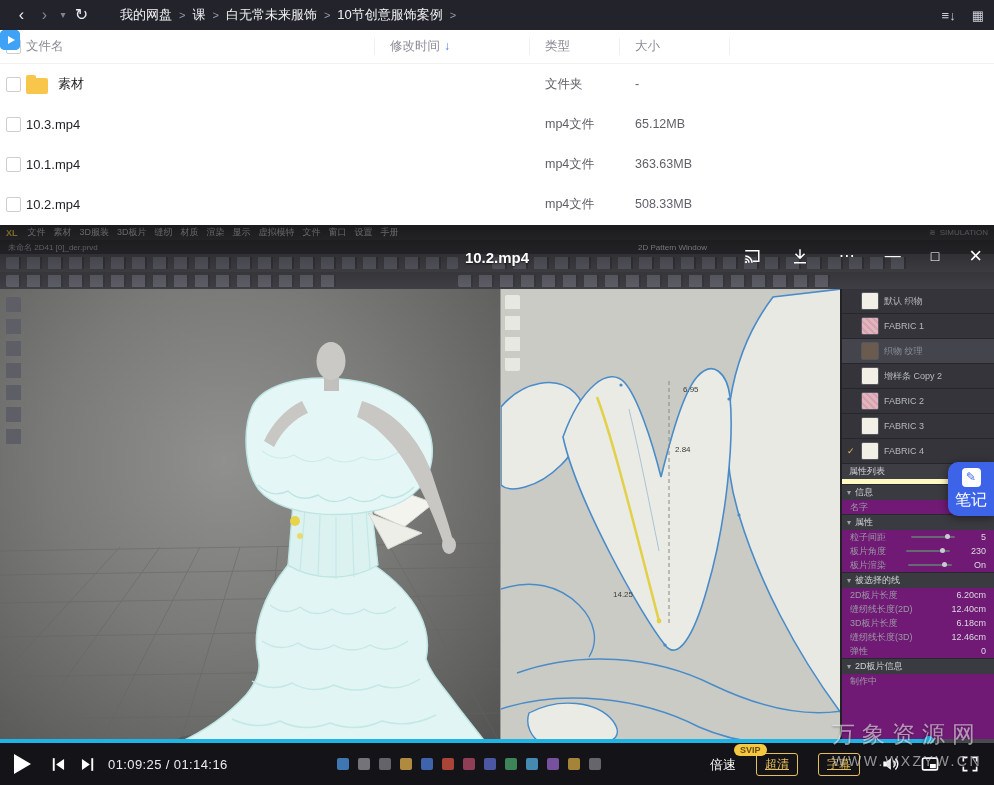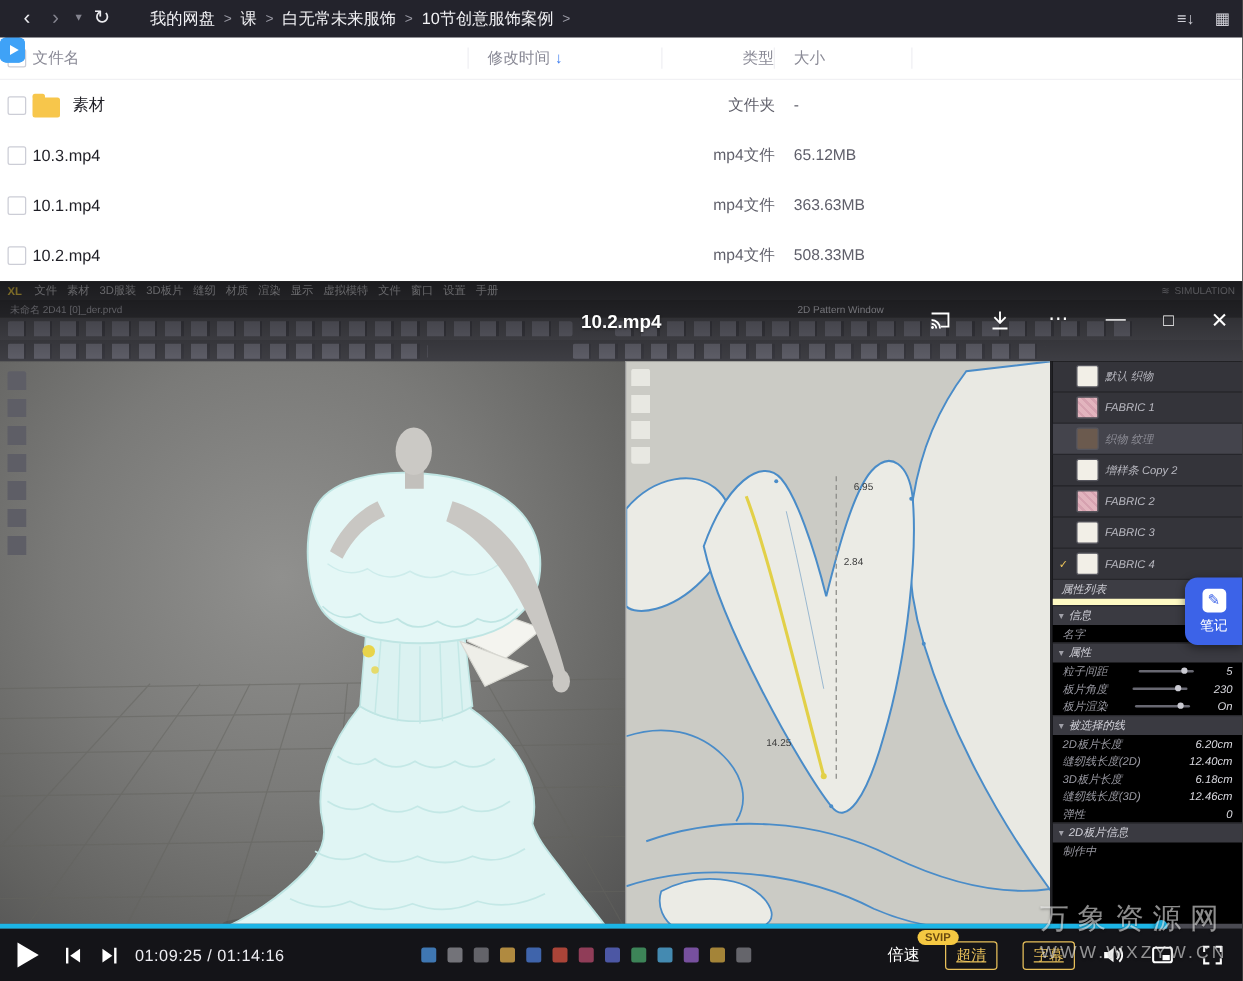--- a/index.html
+++ b/index.html
@@ -16,21 +16,21 @@
   .crumb-sep{color:#9a9aa5;font-size:11px;}
   .tb-right{margin-left:auto;display:flex;gap:16px;font-size:13px;color:#cfcfd6;}
   .tb-right span{cursor:pointer;}
 
   
   .filearea{position:absolute;top:30px;left:0;right:0;height:250px;background:#fff;}
   .fl-head{display:flex;align-items:center;height:33px;font-size:12.5px;color:#8a8a96;border-bottom:1px solid #f1f1f4;}
   .c0{width:26px;display:flex;justify-content:center;}
   .c1{width:349px;box-sizing:border-box;}
   .c2{width:155px;box-sizing:border-box;padding-left:15px;}
-  .c3{width:90px;box-sizing:border-box;padding-left:15px;text-align:right;}
+  .c3{width:90px;box-sizing:border-box;padding-left:15px;}
   .c4{width:110px;box-sizing:border-box;padding-left:15px;}
   .fl-head .c1,.fl-head .c2,.fl-head .c3,.fl-head .c4{border-right:1px solid #f0f0f3;height:17px;line-height:17px;}
   .cbx{width:13px;height:13px;border:1px solid #cccdd6;border-radius:2px;background:#fff;cursor:pointer;}
   .sort-arrow{color:var(--accent);font-weight:bold;margin-left:4px;font-size:12px;}
   .fl-row{display:flex;align-items:center;height:40px;font-size:13px;color:#26262e;cursor:pointer;}
   .fl-row .c1{display:flex;align-items:center;gap:10px;}
   .fmeta{color:#5f5f6a;font-size:12.5px;}
   .fname{font-size:13px;color:#1f1f26;}
   .fic{position:relative;flex:none;}
   .fic.folder{width:22px;height:16px;background:var(--folder);border-radius:2px;margin-top:3px;}
@@ -53,21 +53,21 @@
   .md-tool.t2{height:17px;background:#3f3f45;border-bottom:1px solid #2c2c30;}
   .icstrip{height:12px;border-radius:2px;background:repeating-linear-gradient(90deg,#60606a 0 13px,#393940 13px 15px,rgba(0,0,0,0) 15px 21px);}
   .md-main{position:absolute;top:64px;left:0;right:0;bottom:0;display:flex;}
 
   .v3d{position:relative;width:500px;flex:none;background:radial-gradient(ellipse at 45% 38%,#90908e 0%,#7a7a78 45%,#626260 80%,#525252 100%);overflow:hidden;}
   .v2d{position:relative;width:340px;flex:none;background:#cbcbc5;border-left:1px solid #99999a;box-sizing:border-box;overflow:hidden;}
   .vstrip{position:absolute;width:15px;border-radius:2px;}
   .v3d .vstrip{left:6px;top:8px;height:152px;background:repeating-linear-gradient(180deg,#5e5e66 0 15px,rgba(0,0,0,0) 15px 22px);}
   .v2d .vstrip{left:4px;top:6px;height:76px;background:repeating-linear-gradient(180deg,#e8e8e2 0 14px,rgba(0,0,0,0) 14px 21px);}
 
-  .panel{flex:1;background:#000000;font-size:9px;color:#b8b8c0;overflow:hidden;border-left:2px solid #222226;font-style:italic;}
+  .panel{flex:1;background:#701a75;font-size:9px;color:#b8b8c0;overflow:hidden;border-left:2px solid #222226;}
   .fab{display:flex;align-items:center;height:24px;padding:0 5px;gap:5px;background:#34343a;border-bottom:1px solid #26262b;cursor:pointer;}
   .fab.sel{background:#44444c;color:#8d8d96;}
   .fab .chk{width:9px;flex:none;color:var(--gold);font-size:9px;}
   .sw{width:16px;height:16px;border-radius:2px;border:1px solid #56565e;flex:none;}
   .sw.plain{background:#f2efe7;}
   .sw.pink{background:repeating-linear-gradient(45deg,#e2b4be 0 3px,#d6a2b0 3px 5px);}
   .sw.dark{background:#6b5a4e;}
   .flab{white-space:nowrap;overflow:hidden;}
   .phead{height:15px;line-height:15px;background:#3d3d44;color:#cfcfd6;padding:0 7px;border-bottom:5px solid #fef9c3;}
   .sec{height:15px;display:flex;align-items:center;gap:4px;background:#3a3a41;color:#d2d2da;padding:0 5px;border-top:1px solid #28282d;cursor:pointer;}
@@ -81,21 +81,21 @@
   .pt-grad{position:absolute;top:0;left:0;right:0;height:66px;background:linear-gradient(rgba(0,0,0,.55),rgba(0,0,0,0));z-index:4;pointer-events:none;}
   .pt-title{position:absolute;top:24px;left:0;right:0;text-align:center;color:#fff;font-size:15px;font-weight:bold;z-index:5;text-shadow:0 1px 2px rgba(0,0,0,.6);}
   .pt-icons{position:absolute;top:18px;right:12px;display:flex;align-items:center;gap:30px;z-index:5;color:#fff;}
   .pt-icons .g{cursor:pointer;line-height:26px;display:flex;align-items:center;}
   .g.txt{font-size:16px;}
   .g.close{font-size:22px;}
   .g.max{font-size:14px;}
 
   .note-btn{position:absolute;right:0;top:237px;width:46px;height:54px;background:var(--note);border-radius:10px 0 0 10px;display:flex;flex-direction:column;align-items:center;justify-content:center;gap:3px;color:#fff;z-index:6;cursor:pointer;box-shadow:0 2px 8px rgba(0,0,0,.45);}
   .note-ic{width:19px;height:19px;background:#fff;border-radius:4px;color:var(--note);font-size:12px;display:flex;align-items:center;justify-content:center;}
-  .note-lb{font-size:11px;}
+  .note-lb{font-size:16px;}
 
   .wm{position:absolute;right:12px;bottom:16px;z-index:6;text-align:right;color:rgba(255,255,255,.55);pointer-events:none;text-shadow:0 1px 2px rgba(0,0,0,.35);}
   .wm1{font-size:23px;letter-spacing:7px;margin-left:40px;}
   .wm2{font-size:14px;letter-spacing:2.5px;margin-top:3px;}
 
   .prog{position:absolute;left:0;right:0;bottom:42px;height:4px;background:#4a4a52;z-index:5;cursor:pointer;}
   .prog .pl{height:100%;background:var(--cyan);position:relative;}
   .prog .knob{position:absolute;right:-5px;top:-3px;width:10px;height:10px;border-radius:50%;background:var(--cyan);box-shadow:0 0 4px rgba(0,0,0,.5);}
 
   .controls{position:absolute;left:0;right:0;bottom:0;height:42px;background:#141418;display:flex;align-items:center;padding:0 14px;z-index:5;box-sizing:border-box;}

